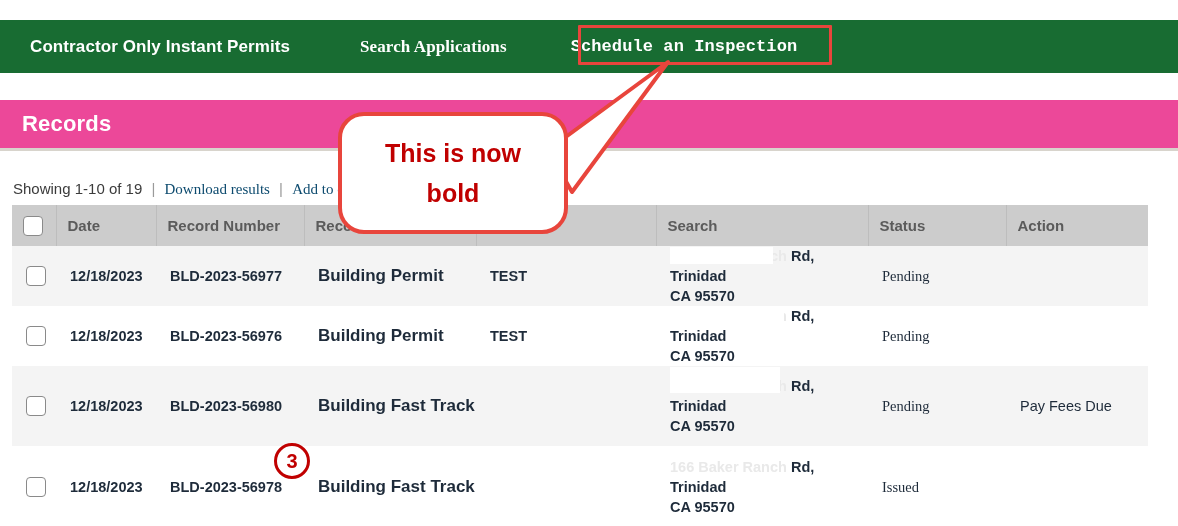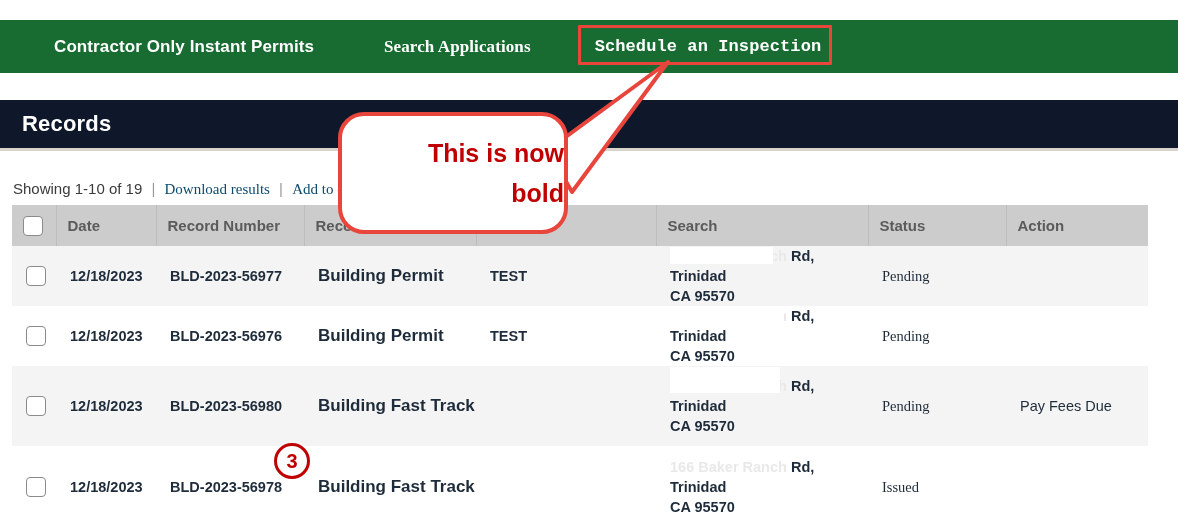--- a/index.html
+++ b/index.html
@@ -19,41 +19,41 @@
     display: flex; align-items: center;
   }
   .nav-item {
     color: #ffffff;
     font-size: 17px;
     font-weight: 600;
     letter-spacing: .1px;
     white-space: nowrap;
     padding: 6px 4px;
   }
-  .nav-item.first { margin-left: 50px; }
+  .nav-item.first { margin-left: 26px; }
   .nav-item.second { margin-left: 62px; font-family: Liberation Serif, serif; }
   .nav-item.third {
     margin-left: 56px;
     font-weight: 800;
     font-family: Liberation Mono, monospace;
   }
 
   
   .nav-highlight {
     position: absolute;
     left: 578px; top: 25px; width: 254px; height: 40px;
     border: 3px solid #e8453c;
     border-radius: 1px;
     pointer-events: none;
   }
 
   
   .records-bar {
     position: absolute; left: 0; top: 100px; width: 1178px; height: 48px;
-    background: #0f172a;
+    background: #ec4899;
     display: flex; align-items: center;
   }
   .records-bar .title {
     color: #ffffff; font-size: 22px; font-weight: 700;
     margin-left: 22px; letter-spacing: .2px;
   }
   .records-underline {
     position: absolute; left: 0; top: 148px; width: 1178px; height: 3px;
     background: #d8d4cc;
   }
@@ -145,21 +145,21 @@
     border: 4px solid #e8453c;
     border-radius: 26px;
     z-index: 40;
     display: flex; align-items: center; justify-content: center;
   }
   .callout-text {
     color: #c00000;
     font-size: 25px;
     font-weight: 800;
     line-height: 40px;
-    text-align: right;
+    text-align: center;
     width: 100%;
   }
   .callout-tail { position: absolute; left: 0; top: 0; width: 1178px; height: 526px; z-index: 39; pointer-events: none; }
 
   
   .step-circle {
     position: absolute;
     left: 274px; top: 443px;
     width: 36px; height: 36px;
     border: 3px solid #c00000;

